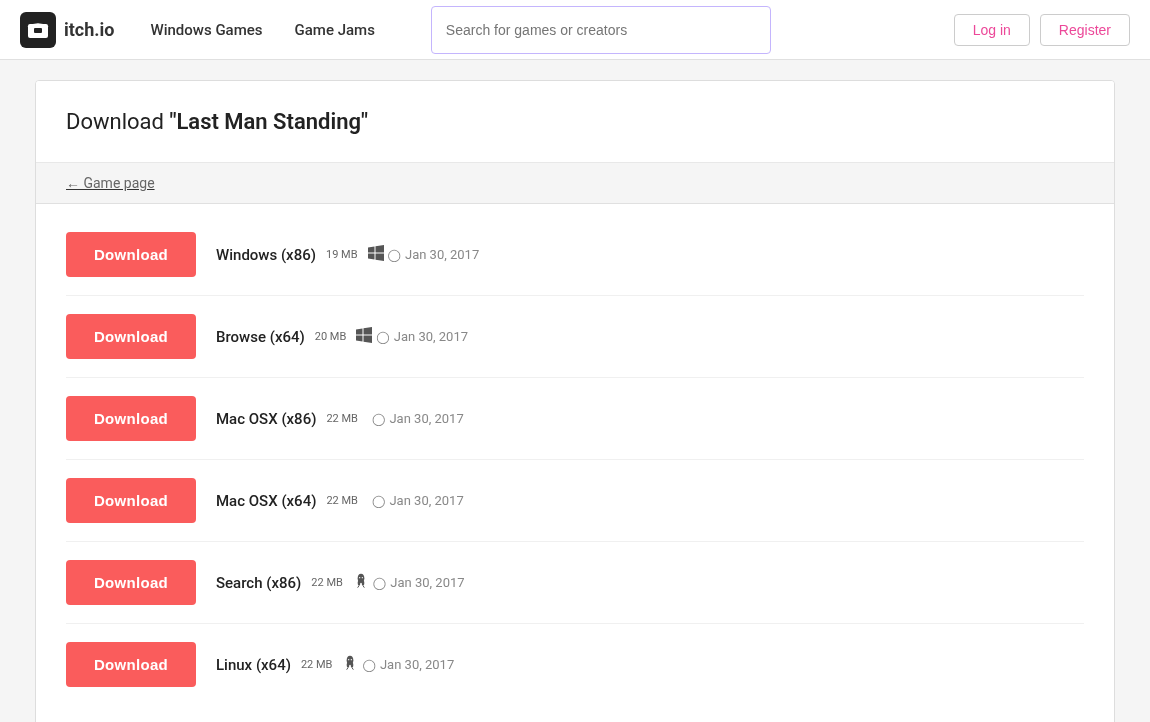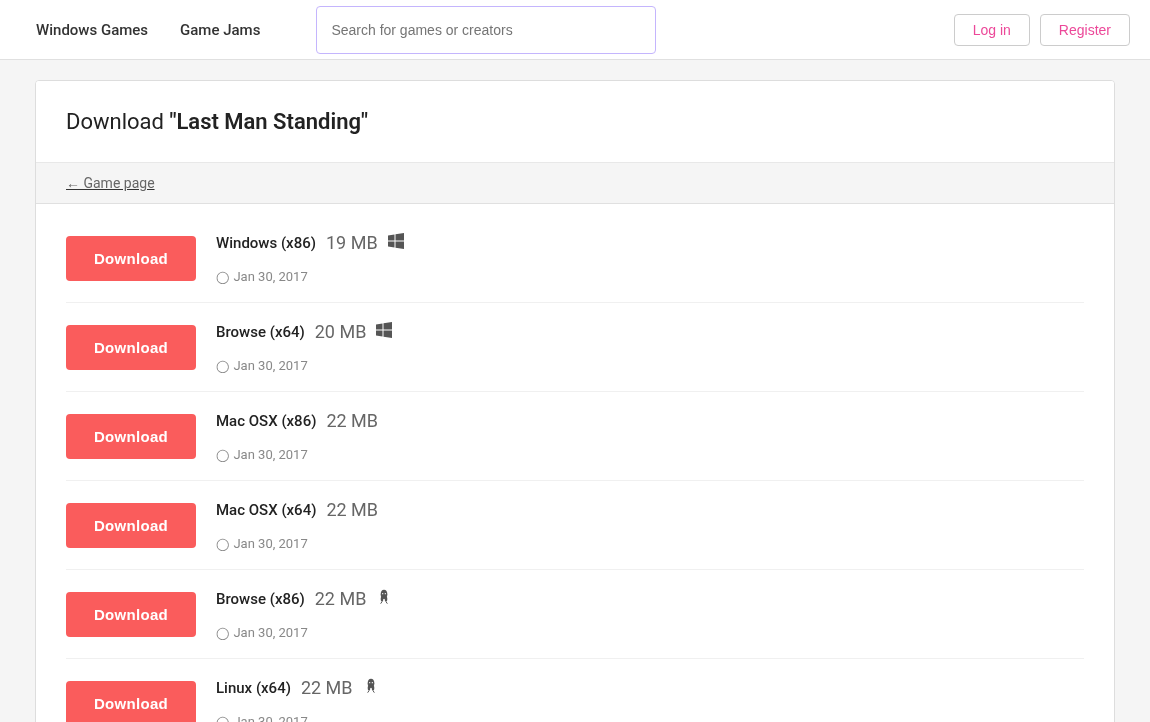--- a/index.html
+++ b/index.html
@@ -140,54 +140,64 @@
       padding: 14px 24px;
       font-size: 15px;
       font-weight: 600;
       cursor: pointer;
       min-width: 130px;
       text-align: center;
       letter-spacing: 0.3px;
     }
     .download-info {
       display: flex;
-      flex-direction: column;
-      gap: 16px;
+      flex-direction: row;
+      gap: 4px;
     }
     .download-name-row {
       display: flex;
       align-items: center;
       gap: 10px;
       font-size: 15px;
       color: #222;
     }
     .download-name {
       font-weight: 500;
     }
     .download-size {
       color: #666;
-      font-size: 18px;
+      font-size: 11px;
     }
     .platform-icon {
       font-size: 16px;
       color: #444;
     }
     .download-date {
       font-size: 13px;
       color: #888;
       display: flex;
       align-items: center;
       gap: 4px;
     }
     .clock-icon { font-size: 12px; }
   </style>
 </head>
 <body>
 
 <nav class="navbar">
+  <a class="navbar-logo">
+    <span class="logo-icon">
+      <svg width="22" height="22" viewBox="0 0 22 22" fill="none">
+        <rect x="1" y="5" width="20" height="14" rx="2" fill="white"></rect>
+        <path d="M1 8 Q11 2 21 8" stroke="white" stroke-width="1.5" fill="none"></path>
+        <rect x="7" y="9" width="8" height="5" rx="1" fill="#222"></rect>
+      </svg>
+    </span>
+    <span>itch.io</span>
+  </a>
 
   <div class="navbar-links">
     <a class="navbar-link">Windows Games</a>
     <a class="navbar-link">Game Jams</a>
   </div>
 
   <div class="navbar-search">
     <input type="text" placeholder="Search for games or creators" style="">
   </div>
 
@@ -278,21 +288,21 @@
         <div class="download-date">
           <span class="clock-icon">◯</span>
           <span>Jan 30, 2017</span>
         </div>
       </div>
     </div>
         <div class="download-item">
       <button class="btn-download">Download</button>
       <div class="download-info">
         <div class="download-name-row">
-          <span class="download-name">Browse (x86)</span>
+          <span class="download-name">Search (x86)</span>
           <span class="download-size">22 MB</span>
           <span class="platform-icon" style="font-size:14px;">
         <svg width="16" height="16" viewBox="0 0 24 24" fill="#555">
           <ellipse cx="12" cy="8" rx="5" ry="7"></ellipse>
           <ellipse cx="9" cy="15" rx="2" ry="4"></ellipse>
           <ellipse cx="15" cy="15" rx="2" ry="4"></ellipse>
           <line x1="9" y1="19" x2="7" y2="22" stroke="#555" stroke-width="1.5"></line>
           <line x1="15" y1="19" x2="17" y2="22" stroke="#555" stroke-width="1.5"></line>
           <circle cx="10" cy="7" r="1" fill="white"></circle>
           <circle cx="14" cy="7" r="1" fill="white"></circle>

